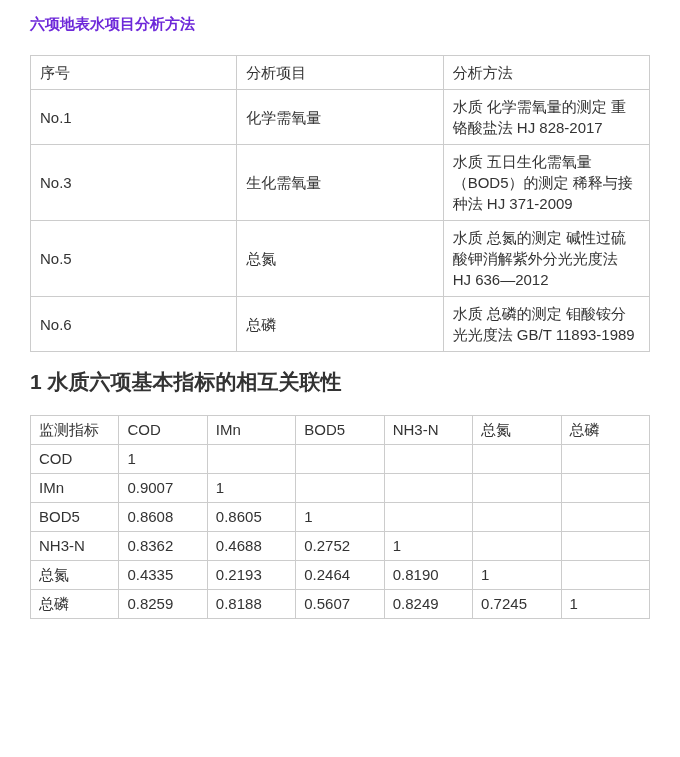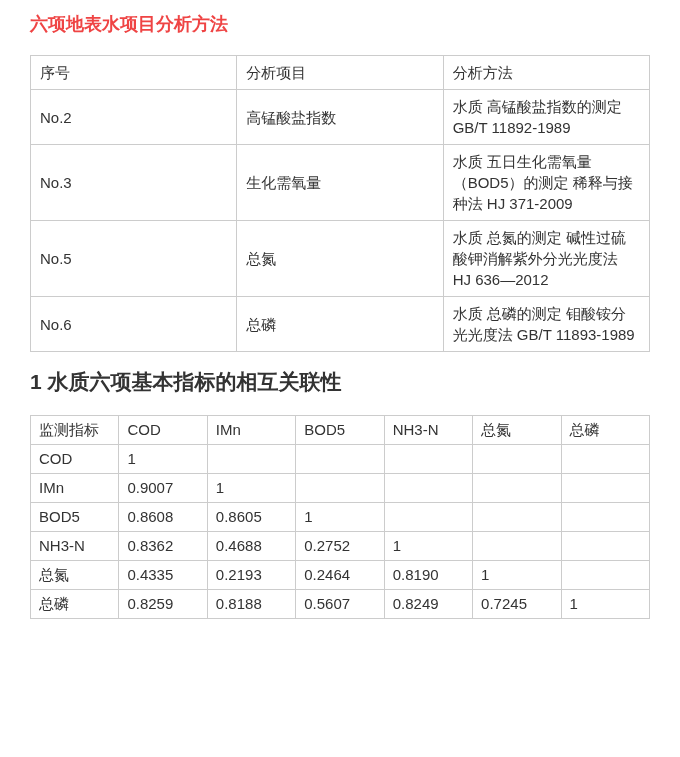--- a/index.html
+++ b/index.html
@@ -9,24 +9,24 @@
     font-family: "Liberation Sans", "DejaVu Sans", sans-serif;
     color: #333333;
   }
   .page {
     width: 680px;
     min-height: 757px;
     padding: 14px 30px 20px 30px;
     background: #ffffff;
   }
   .doc-title {
-    font-size: 18px;
+    font-size: 15px;
     font-weight: bold;
     line-height: 20px;
-    color: #ef4444;
+    color: #6d28d9;
   }
   .section-heading {
     font-size: 21px;
     font-weight: bold;
     line-height: 20px;
     margin-top: 20px;
     color: #333333;
   }
   .sub-caption {
     font-size: 15px;
@@ -72,23 +72,23 @@
   <table class="methods">
     <thead>
       <tr>
           <th>序号</th>
           <th>分析项目</th>
           <th>分析方法</th>
         </tr>
     </thead>
     <tbody>
         <tr>
-          <td>No.2</td>
-          <td>高锰酸盐指数</td>
-          <td>水质 高锰酸盐指数的测定 GB/T 11892-1989</td>
+          <td>No.1</td>
+          <td>化学需氧量</td>
+          <td>水质 化学需氧量的测定 重铬酸盐法 HJ 828-2017</td>
         </tr>
         <tr>
           <td>No.3</td>
           <td>生化需氧量</td>
           <td>水质 五日生化需氧量（BOD5）的测定 稀释与接种法 HJ 371-2009</td>
         </tr>
         <tr>
           <td>No.5</td>
           <td>总氮</td>
           <td>水质 总氮的测定 碱性过硫酸钾消解紫外分光光度法 HJ 636—2012</td>

